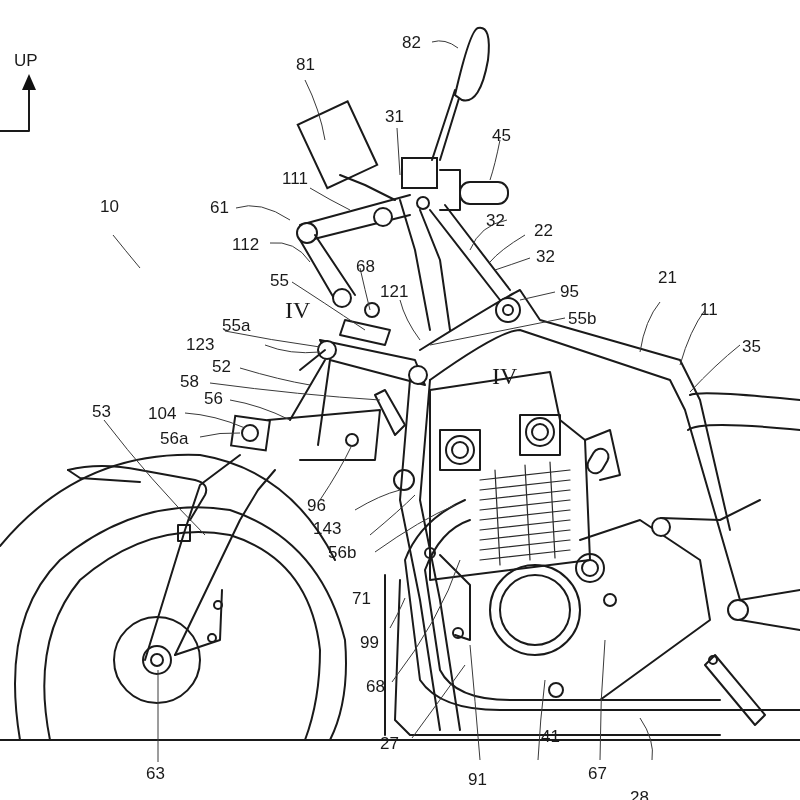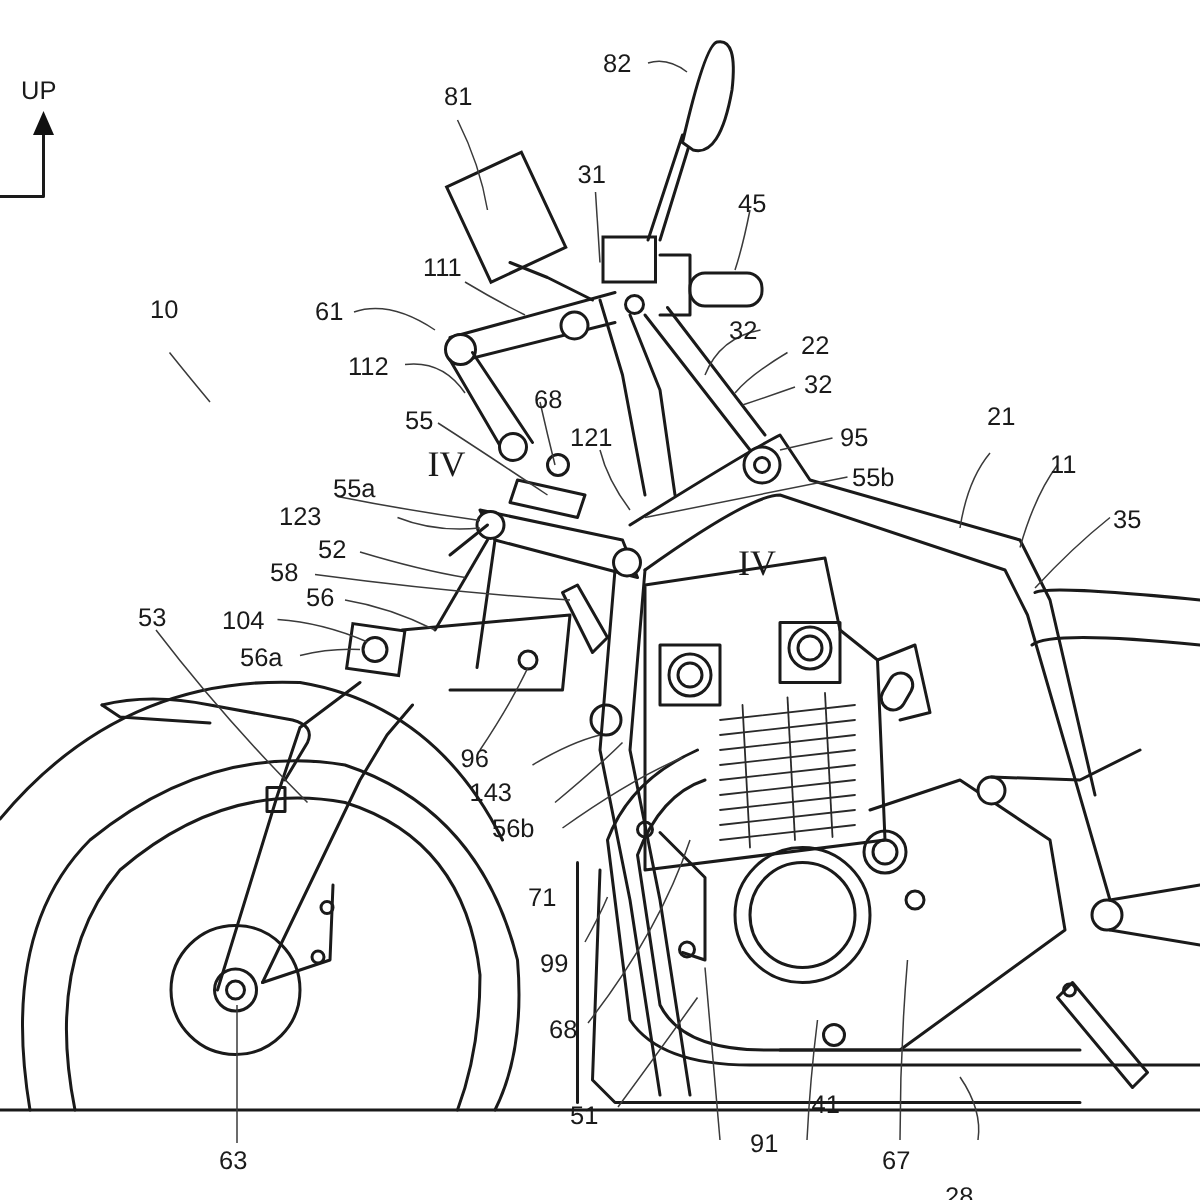--- a/index.html
+++ b/index.html
@@ -188,21 +188,21 @@
     <path class="lead" d="M113,235 Q125,250 140,268"></path>
   </g>
 </svg>
 
 <span class="lbl" style="left:14px;top:52px;">UP</span>
 
 <span class="lbl" style="left:100px;top:198px;">10</span>
 <span class="lbl" style="left:700px;top:301px;">11</span>
 <span class="lbl" style="left:658px;top:269px;">21</span>
 <span class="lbl" style="left:534px;top:222px;">22</span>
-<span class="lbl" style="left:380px;top:735px;">51</span>
+<span class="lbl" style="left:380px;top:735px;">27</span>
 <span class="lbl" style="left:630px;top:765px;margin-top:24px;">28</span>
 <span class="lbl" style="left:385px;top:108px;">31</span>
 <span class="lbl" style="left:486px;top:212px;">32</span>
 <span class="lbl" style="left:536px;top:248px;">32</span>
 <span class="lbl" style="left:742px;top:338px;">35</span>
 <span class="lbl" style="left:526px;top:728px;margin-left:15px;">41</span>
 <span class="lbl" style="left:492px;top:127px;">45</span>
 <span class="lbl" style="left:356px;top:258px;">68</span>
 <span class="lbl" style="left:212px;top:358px;">52</span>
 <span class="lbl" style="left:92px;top:403px;">53</span>
@@ -214,21 +214,21 @@
 <span class="lbl" style="left:328px;top:544px;">56b</span>
 <span class="lbl" style="left:180px;top:373px;">58</span>
 <span class="lbl" style="left:210px;top:199px;">61</span>
 <span class="lbl" style="left:146px;top:765px;">63</span>
 <span class="lbl" style="left:588px;top:765px;">67</span>
 <span class="lbl" style="left:366px;top:678px;">68</span>
 <span class="lbl" style="left:352px;top:590px;">71</span>
 <span class="lbl" style="left:360px;top:634px;">99</span>
 <span class="lbl" style="left:296px;top:56px;">81</span>
 <span class="lbl" style="left:402px;top:34px;">82</span>
-<span class="lbl" style="left:468px;top:754px;margin-left:32px;">91</span>
+<span class="lbl" style="left:468px;top:771px;">91</span>
 <span class="lbl" style="left:560px;top:283px;">95</span>
 <span class="lbl" style="left:307px;top:497px;">96</span>
 <span class="lbl" style="left:282px;top:170px;">111</span>
 <span class="lbl" style="left:232px;top:236px;">112</span>
 <span class="lbl" style="left:380px;top:283px;">121</span>
 <span class="lbl" style="left:313px;top:520px;">143</span>
 <span class="lbl" style="left:186px;top:336px;">123</span>
 <span class="lbl" style="left:148px;top:405px;">104</span>
 
 <span class="lbl roman" style="left:285px;top:298px;">IV</span>

